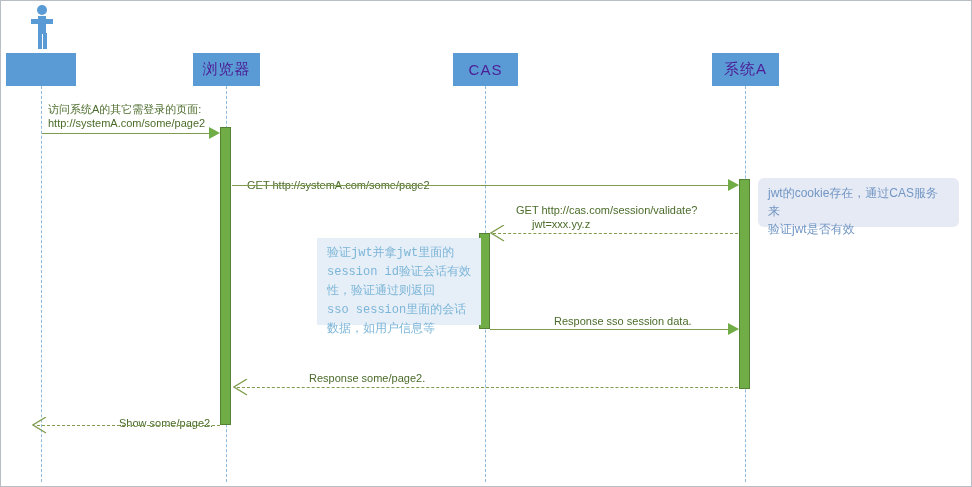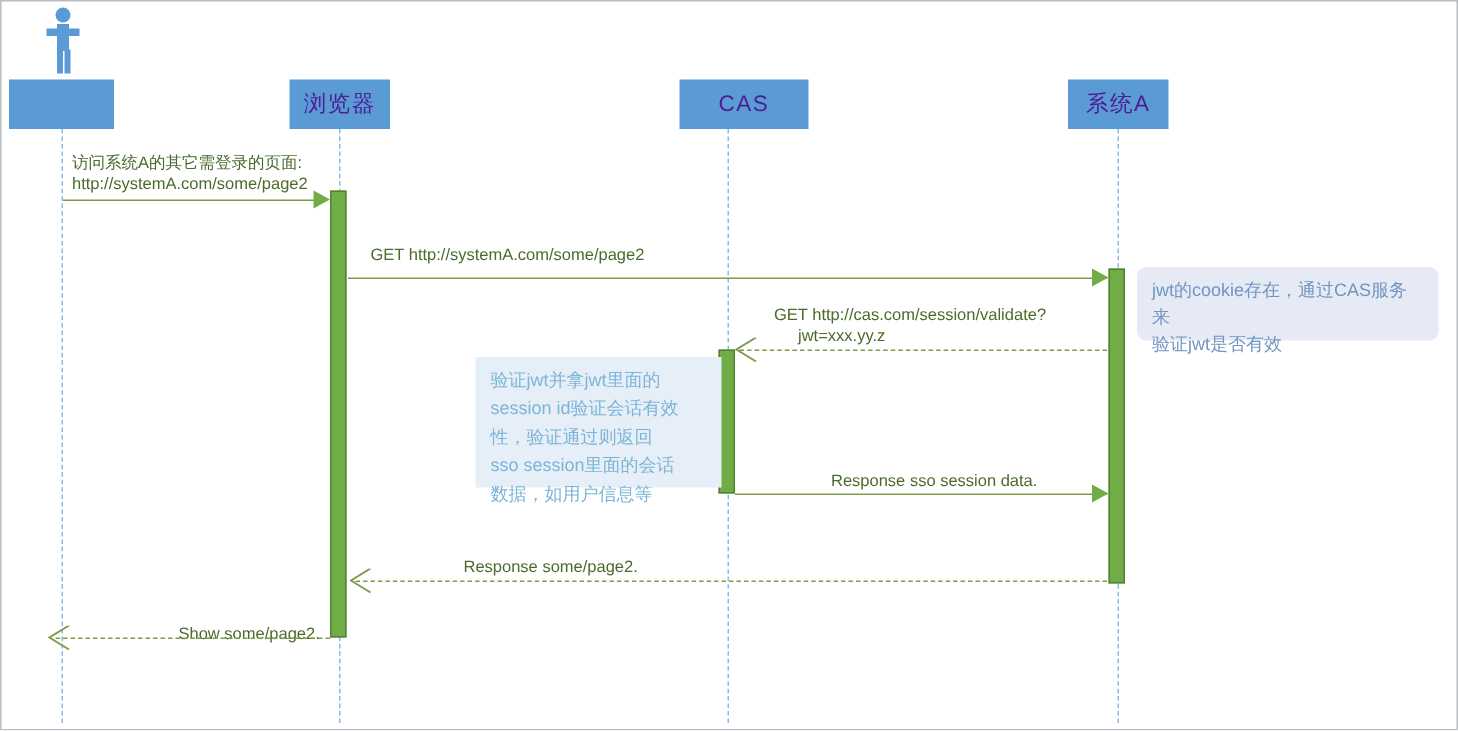--- a/index.html
+++ b/index.html
@@ -158,21 +158,21 @@
   </div>
 
   <div class="participant-box blank" style="left:5px; top:52px; width:70px; height:33px;">
     <span></span>
   </div>
 
   <div class="participant-box" style="left:192px; top:52px; width:67px; height:33px;">
     <span>浏览器</span>
   </div>
 
-  <div class="participant-box" style="left:452px; top:52px; width:86px; height:33px;">
+  <div class="participant-box" style="left:452px; top:52px; width:65px; height:33px;">
     <span>CAS</span>
   </div>
 
   <div class="participant-box" style="left:711px; top:52px; width:67px; height:33px;">
     <span>系统A</span>
   </div>
 
   <div class="lifeline" style="left:40px;  top:85px; height:396px;"></div>
   <div class="lifeline" style="left:225px; top:85px; height:396px;"></div>
   <div class="lifeline" style="left:484px; top:85px; height:396px;"></div>
@@ -180,39 +180,39 @@
 
   <div class="activation" style="left:219px; top:126px; height:298px;"></div>
   <div class="activation" style="left:478px; top:232px; height:96px;"></div>
   <div class="activation" style="left:738px; top:178px; height:210px;"></div>
 
   <div class="msg-label" style="left:47px; top:101px;">访问系统A的其它需登录的页面:</div>
   <div class="msg-label" style="left:47px; top:115px;">http://systemA.com/some/page2</div>
   <div class="msg-line" style="left:41px; top:132px; width:176px;"></div>
   <div class="arrow-head arrow-right-solid" style="left:208px; top:126px;"></div>
 
-  <div class="msg-label" style="left:246px; top:162px;">GET http://systemA.com/some/page2</div>
+  <div class="msg-label" style="left:246px; top:177px;">GET http://systemA.com/some/page2</div>
   <div class="msg-line" style="left:231px; top:184px; width:506px;"></div>
   <div class="arrow-head arrow-right-solid" style="left:727px; top:178px;"></div>
 
   <div class="note" style="left:757px; top:177px; width:201px; height:49px;border-radius:6px;">
     <div>jwt的cookie存在，通过CAS服务来</div>
     <div>验证jwt是否有效</div>
   </div>
 
   <div class="msg-label" style="left:515px; top:202px;">GET http://cas.com/session/validate?</div>
   <div class="msg-label" style="left:531px; top:216px;">jwt=xxx.yy.z</div>
   <div class="msg-line dashed" style="left:492px; top:232px; width:245px;"></div>
   <div class="arrow-head arrow-left-open" style="left:489px; top:224px;">
     <svg width="16" height="17" viewBox="0 0 16 17">
       <polyline points="14,0 1,8 14,16" fill="none" stroke="#7f9c4e" stroke-width="1.3"></polyline>
     </svg>
   </div>
 
-  <div class="note note-mid" style="left:316px; top:237px; width:164px; height:87px;">
+  <div class="note note-mid" style="left:316px; top:237px; width:164px; height:87px;font-family:Liberation Mono, monospace;">
     <div>验证jwt并拿jwt里面的</div>
     <div>session id验证会话有效</div>
     <div>性，验证通过则返回</div>
     <div>sso session里面的会话</div>
     <div>数据，如用户信息等</div>
   </div>
 
   <div class="msg-label" style="left:553px; top:313px;">Response sso session data.</div>
   <div class="msg-line" style="left:489px; top:328px; width:248px;"></div>
   <div class="arrow-head arrow-right-solid" style="left:727px; top:322px;"></div>

